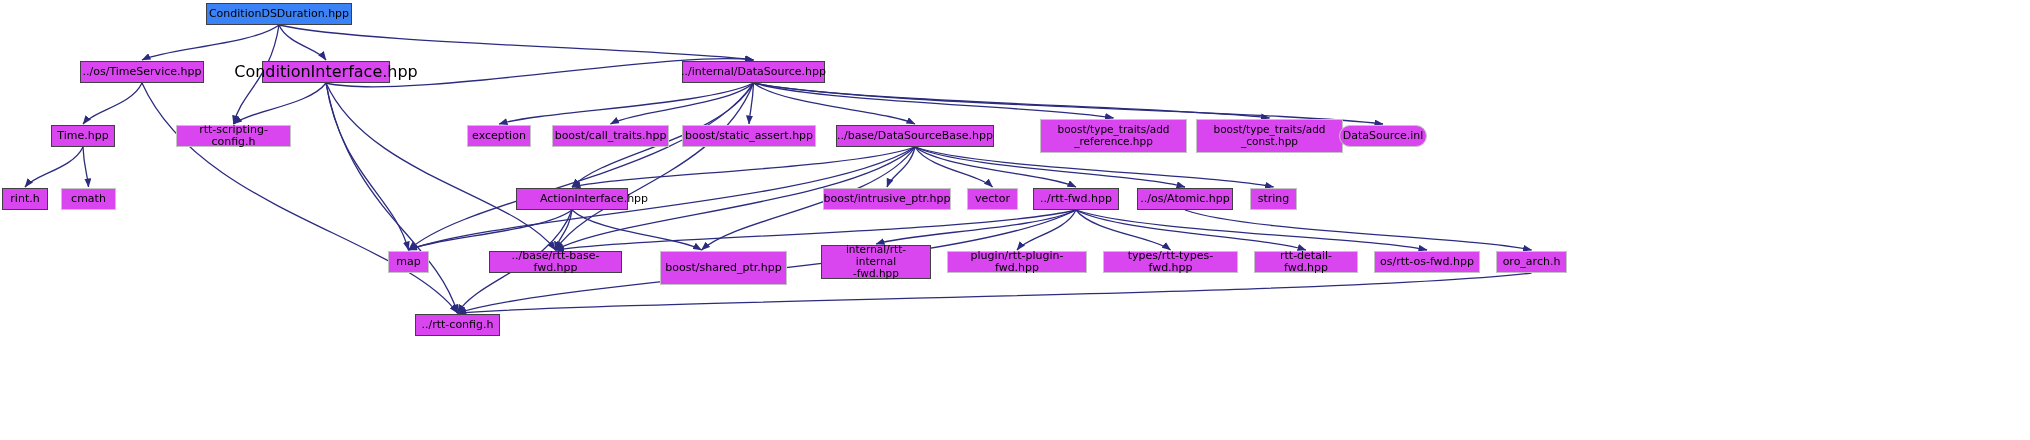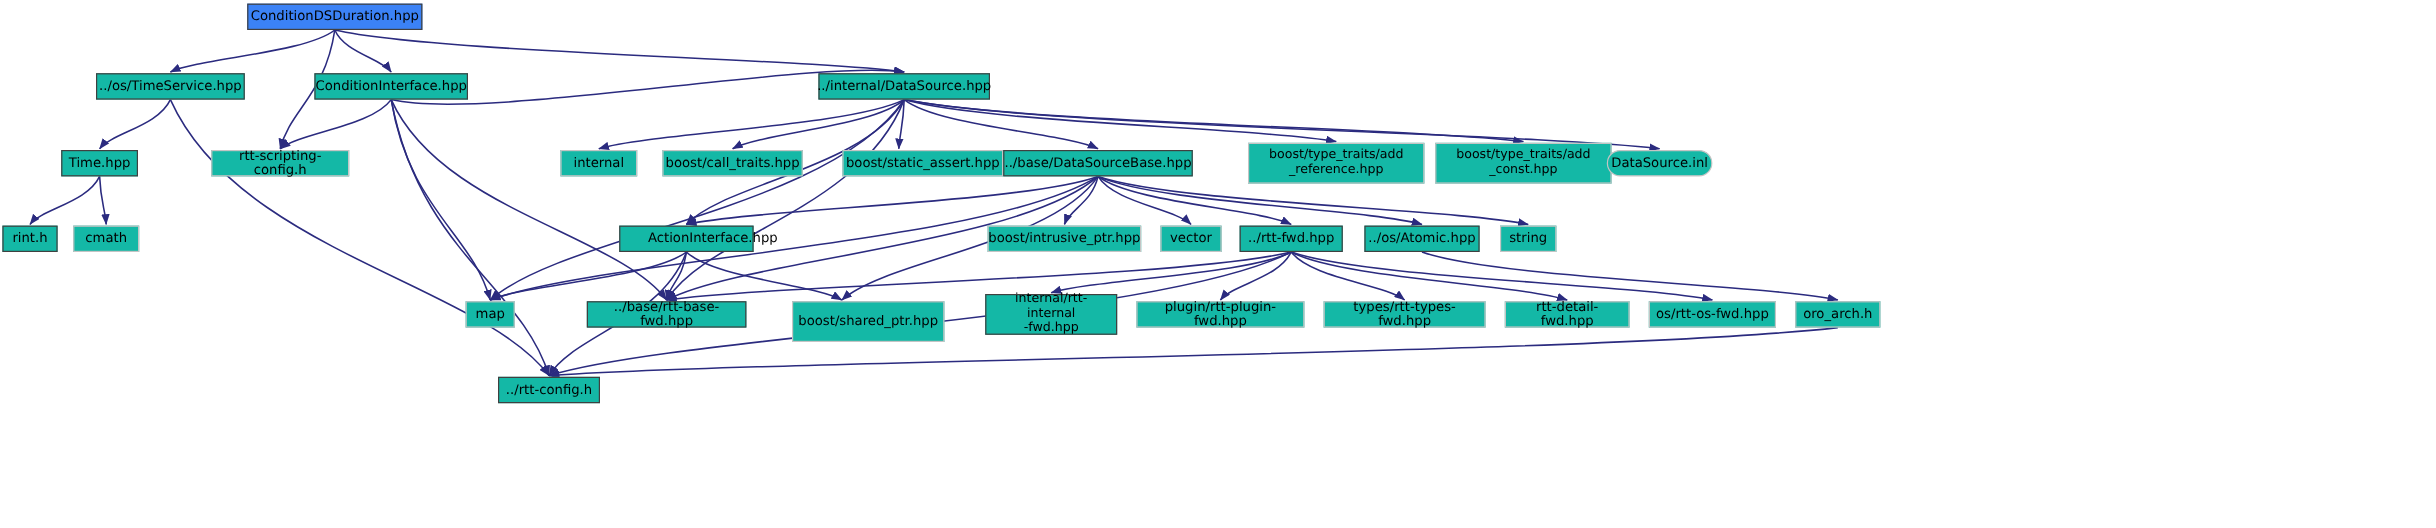--- a/index.html
+++ b/index.html
@@ -1,20 +1,20 @@
 <!DOCTYPE html>
 <html><head>
 <meta charset="utf-8">
 <style>
   html,body{margin:0;padding:0;background:#ffffff;}
   body{font-family:"DejaVu Sans","Liberation Sans",sans-serif;}
   #graph{position:relative;width:2030px;height:440px;overflow:hidden;background:#fff;}
   svg.edges{position:absolute;left:0;top:0;width:2030px;height:440px;pointer-events:none;}
   .node{position:absolute;box-sizing:border-box;display:flex;align-items:center;justify-content:center;
-        text-align:center;line-height:1.12;white-space:pre-line;background:#14b8a6;}
+        text-align:center;line-height:1.12;white-space:pre-line;background:#d946ef;}
   .node.lib{border:1px solid #c4c4c4;color:#000;align-items:center;}
   .node.local{border:1px solid #404040;color:#000;}
   .node.root{border:1px solid #404040;background:#3b82f6;color:#000;}
   .node span{display:block;padding:0 4px;}
 </style>
 </head>
 <body>
 
 <div id="graph">
   <svg class="edges" id="edge-layer" viewBox="0 0 2030 440">
@@ -67,27 +67,27 @@
         <path d="M 1076 210 C 1117.4 232, 1264.6 236.8, 1306 250" marker-end="url(#ah)"></path>
         <path d="M 1076 210 C 1139.18 232, 1363.82 236.8, 1427 250" marker-end="url(#ah)"></path>
         <path d="M 1076 210 C 964.67 266.65, 568.83 279.01, 457.5 313" marker-end="url(#ah)"></path>
         <path d="M 1185 210 C 1247.37 232, 1469.13 236.8, 1531.5 250" marker-end="url(#ah)"></path>
         <path d="M 1531.5 273 C 1338.18 295, 650.8199999999999 299.8, 457.5 313" marker-end="url(#ah)"></path>
       </g>
   </svg>
   <div id="node-layer">
       <div class="node root" style="left: 206px; top: 3px; width: 146px; height: 22px; font-size: 11px;"><span>ConditionDSDuration.hpp</span></div>
       <div class="node local" style="left: 80px; top: 61px; width: 124px; height: 22px; font-size: 11px;"><span>../os/TimeService.hpp</span></div>
-      <div class="node local" style="left: 262px; top: 61px; width: 128px; height: 22px; font-size: 11px;"><span>ConditionInterface.hpp</span></div>
+      <div class="node local" style="left: 262px; top: 61px; width: 128px; height: 22px; font-size: 16px;"><span>ConditionInterface.hpp</span></div>
       <div class="node local" style="left: 682px; top: 61px; width: 143px; height: 22px; font-size: 11px;"><span>../internal/DataSource.hpp</span></div>
       <div class="node local" style="left: 51px; top: 125px; width: 64px; height: 22px; font-size: 11px;"><span>Time.hpp</span></div>
       <div class="node lib" style="left: 176px; top: 125px; width: 115px; height: 22px; font-size: 11px;"><span>rtt-scripting-config.h</span></div>
-      <div class="node lib" style="left: 467px; top: 125px; width: 64px; height: 22px; font-size: 11px;"><span>internal</span></div>
+      <div class="node lib" style="left: 467px; top: 125px; width: 64px; height: 22px; font-size: 11px;"><span>exception</span></div>
       <div class="node lib" style="left: 552px; top: 125px; width: 117px; height: 22px; font-size: 11px;"><span>boost/call_traits.hpp</span></div>
-      <div class="node lib" style="left: 682px; top: 125px; width: 134px; height: 22px; font-size: 11px; margin-left: 20px;"><span>boost/static_assert.hpp</span></div>
+      <div class="node lib" style="left: 682px; top: 125px; width: 134px; height: 22px; font-size: 11px;"><span>boost/static_assert.hpp</span></div>
       <div class="node local" style="left: 836px; top: 125px; width: 158px; height: 22px; font-size: 11px;"><span>../base/DataSourceBase.hpp</span></div>
       <div class="node lib" style="left: 1040px; top: 119px; width: 147px; height: 34px; font-size: 10.5px;"><span>boost/type_traits/add
 _reference.hpp</span></div>
       <div class="node lib" style="left: 1196px; top: 119px; width: 147px; height: 34px; font-size: 10.5px;"><span>boost/type_traits/add
 _const.hpp</span></div>
       <div class="node lib" style="left: 1339px; top: 125px; width: 88px; height: 22px; font-size: 11px; border-radius: 11px;"><span>DataSource.inl</span></div>
       <div class="node local" style="left: 2px; top: 188px; width: 46px; height: 22px; font-size: 11px;"><span>rint.h</span></div>
       <div class="node lib" style="left: 61px; top: 188px; width: 55px; height: 22px; font-size: 11px;"><span>cmath</span></div>
       <div class="node local" style="left: 516px; top: 188px; width: 112px; height: 22px; font-size: 11px; padding-left: 44px;"><span>ActionInterface.hpp</span></div>
       <div class="node lib" style="left: 823px; top: 188px; width: 128px; height: 22px; font-size: 11px;"><span>boost/intrusive_ptr.hpp</span></div>

